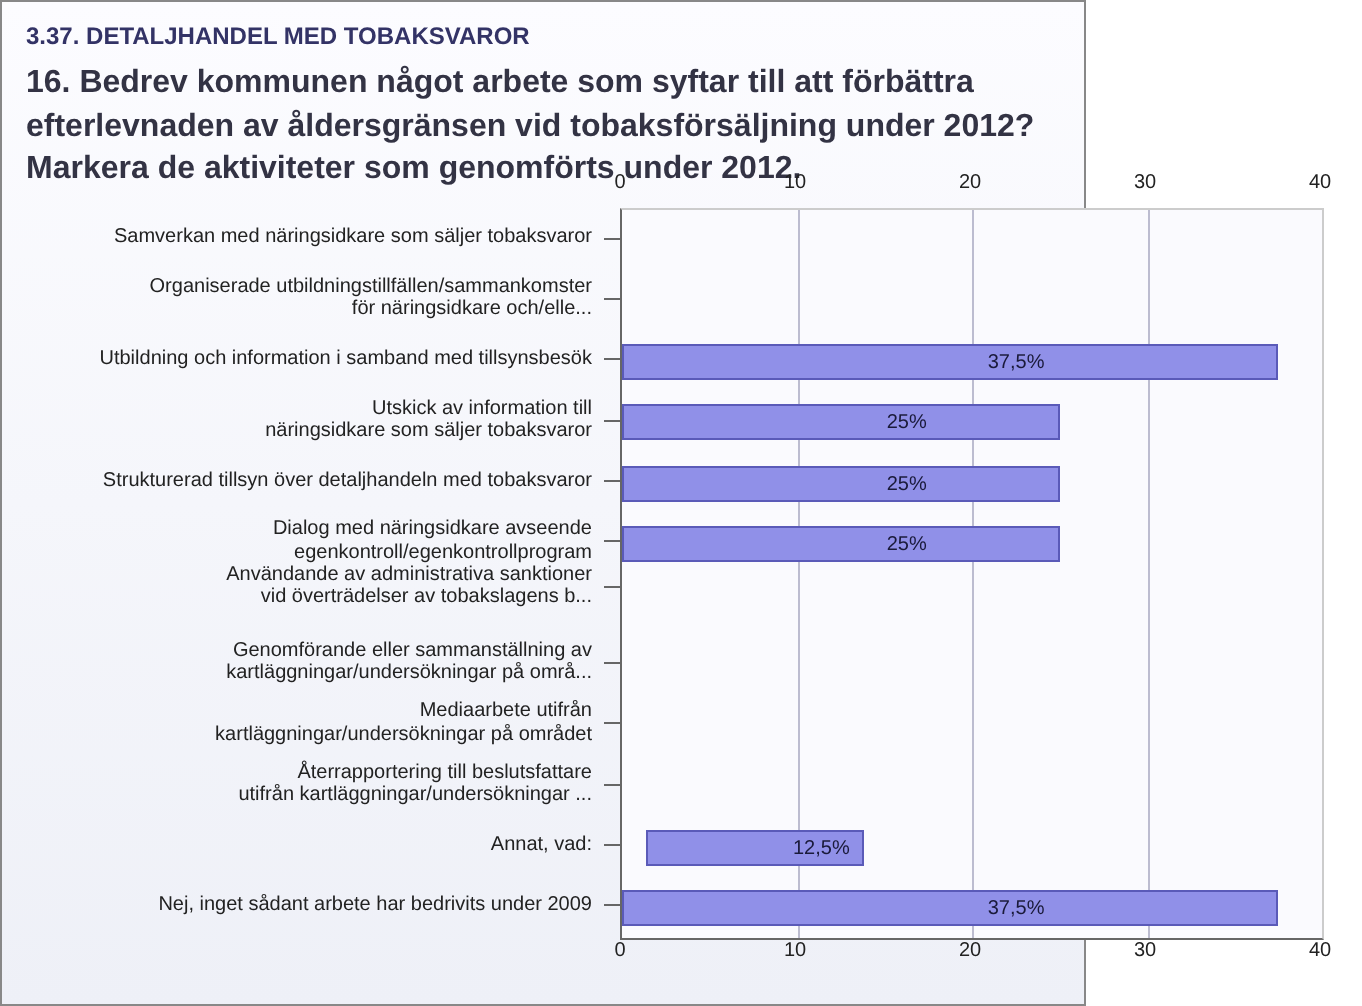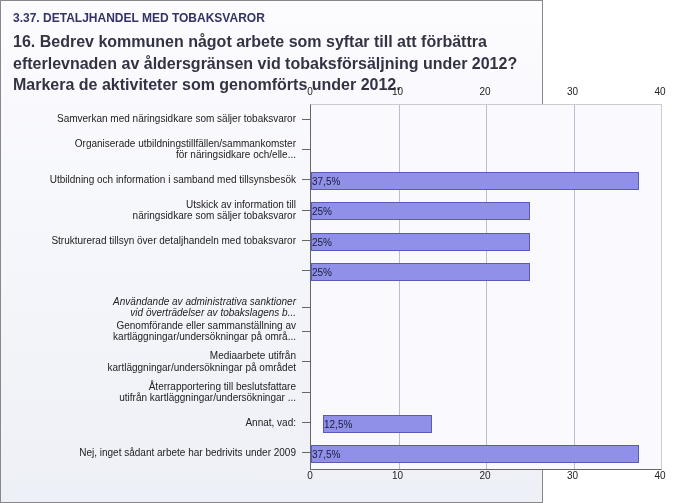--- a/index.html
+++ b/index.html
@@ -109,24 +109,26 @@
   .bar {
     position: absolute;
     height: 18px;
     background: #9090e8;
     border: 1px solid #5a5ab8;
     box-sizing: border-box;
   }
   .bar-value {
     position: absolute;
     width: 100%;
+    text-align: center;
     font-size: 10px;
     color: #1a1a3a;
     line-height: 18px;
     top: 0;
+    padding-left: 33px;
   }
 </style>
 </head>
 <body>
 
 <div class="frame">
   <div class="header">
     <div class="section-title">3.37. DETALJHANDEL MED TOBAKSVAROR</div>
     <div class="question">16. Bedrev kommunen något arbete som syftar till att förbättra efterlevnaden av åldersgränsen vid tobaksförsäljning under 2012? Markera de aktiviteter som genomförts under 2012.</div>
   </div>
@@ -155,23 +157,24 @@
         </div>
         <div class="row" style="top: 91px; height: 30.3333px;">
           <div class="row-label">Utskick av information till<br>näringsidkare som säljer tobaksvaror</div>
           <div class="row-tick-connector"></div>
         </div>
         <div class="row" style="top: 121.333px; height: 30.3333px;">
           <div class="row-label">Strukturerad tillsyn över detaljhandeln med tobaksvaror</div>
           <div class="row-tick-connector"></div>
         </div>
         <div class="row" style="top: 151.667px; height: 30.3333px;">
-          <div class="row-tick-connector"></div>
-        </div>
-        <div class="row" style="top: 188px; height: 30.3333px; font-style: italic;">
+          <div class="row-label">Dialog med näringsidkare avseende<br>egenkontroll/egenkontrollprogram</div>
+          <div class="row-tick-connector"></div>
+        </div>
+        <div class="row" style="top: 174px; height: 30.3333px;">
           <div class="row-label">Användande av administrativa sanktioner<br>vid överträdelser av tobakslagens b...</div>
           <div class="row-tick-connector"></div>
         </div>
         <div class="row" style="top: 212.333px; height: 30.3333px;">
           <div class="row-label">Genomförande eller sammanställning av<br>kartläggningar/undersökningar på områ...</div>
           <div class="row-tick-connector"></div>
         </div>
         <div class="row" style="top: 242.667px; height: 30.3333px;">
           <div class="row-label">Mediaarbete utifrån<br>kartläggningar/undersökningar på området</div>
           <div class="row-tick-connector"></div>

